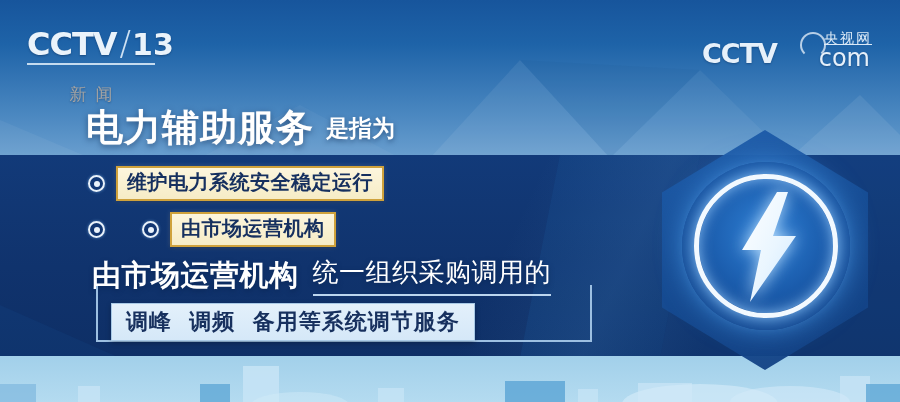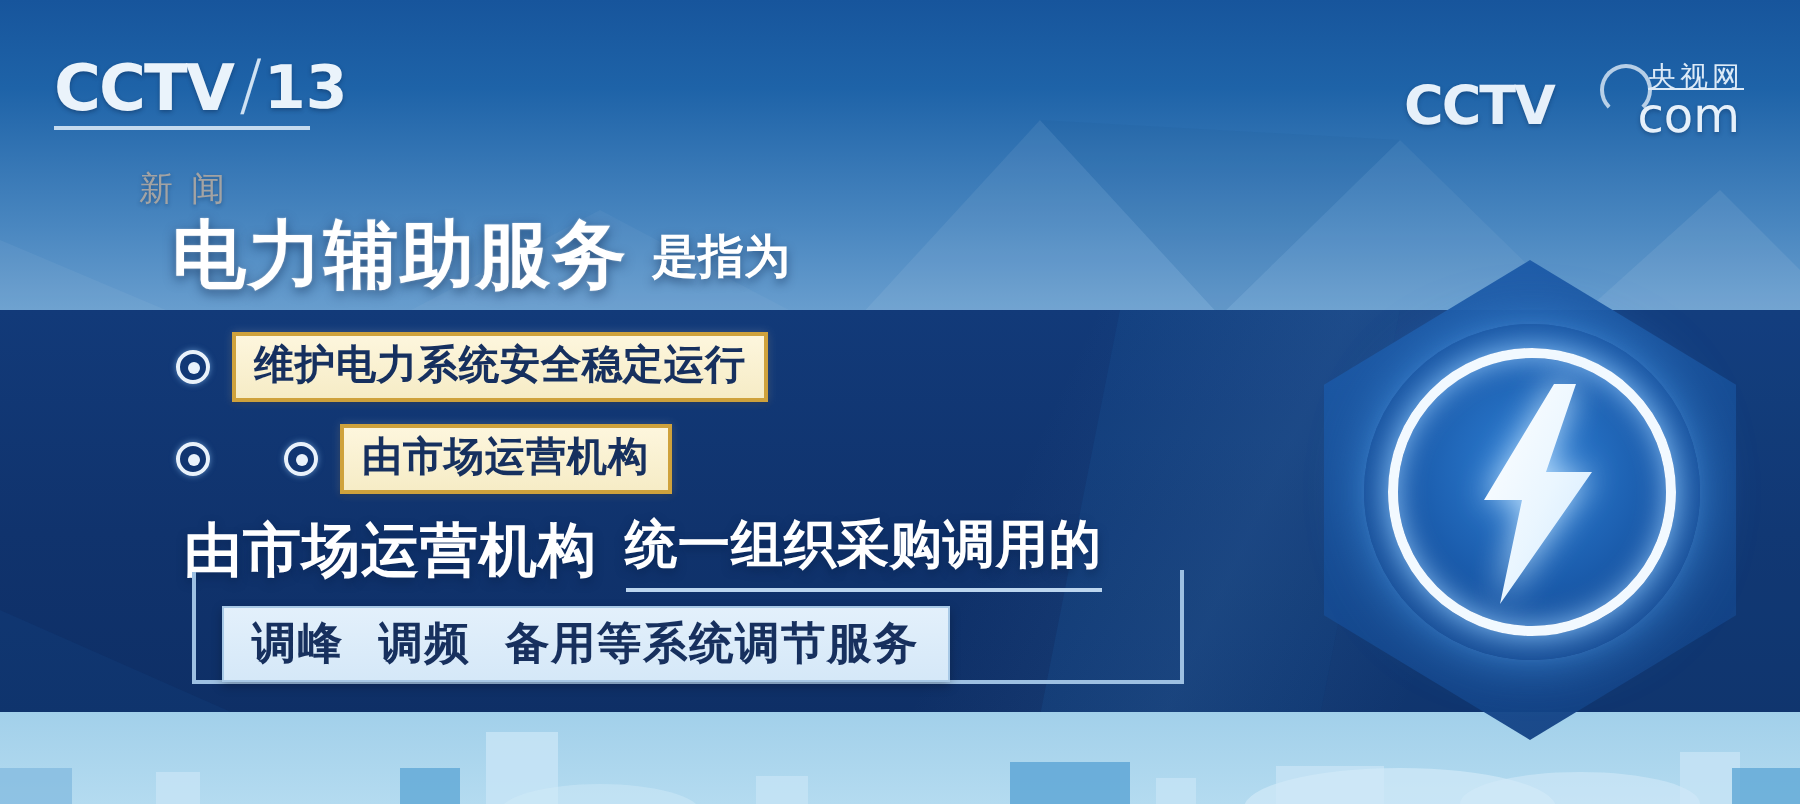--- a/index.html
+++ b/index.html
@@ -110,21 +110,21 @@
     box-shadow:0 1px 3px rgba(0,0,0,.3);
   }
 
   
   .line3 { position:absolute; left:92px; top:255px; display:flex; align-items:center; }
   .line3 .seg-a {
     font-size:29px; font-weight:bold; color:#ffffff; letter-spacing:.5px;
     text-shadow:0 2px 5px rgba(6,30,70,.5);
   }
   .line3 .seg-b {
-    font-size:26px; font-weight:bold; color:#ffffff; margin-left:14px;
+    font-size:26px; font-weight:normal; color:#ffffff; margin-left:14px;
     letter-spacing:.5px; text-shadow:0 2px 5px rgba(6,30,70,.5);
     border-bottom:2px solid #bcd6ef; padding-bottom:4px;
   }
 
   
   .bracket {
     position:absolute; left:96px; top:286px; width:496px; height:56px;
     border-left:2px solid #9dc0e2; border-bottom:2px solid #9dc0e2;
     border-right:2px solid #9dc0e2;
   }

